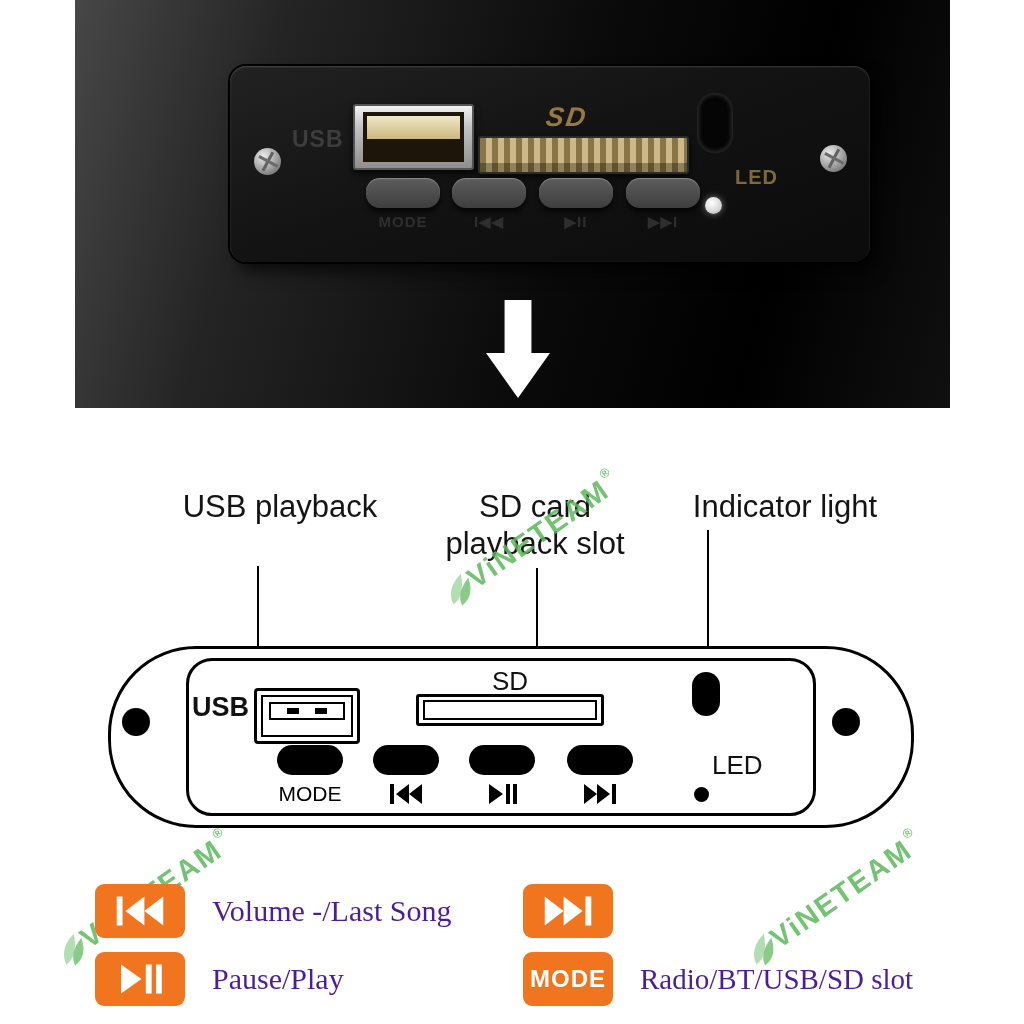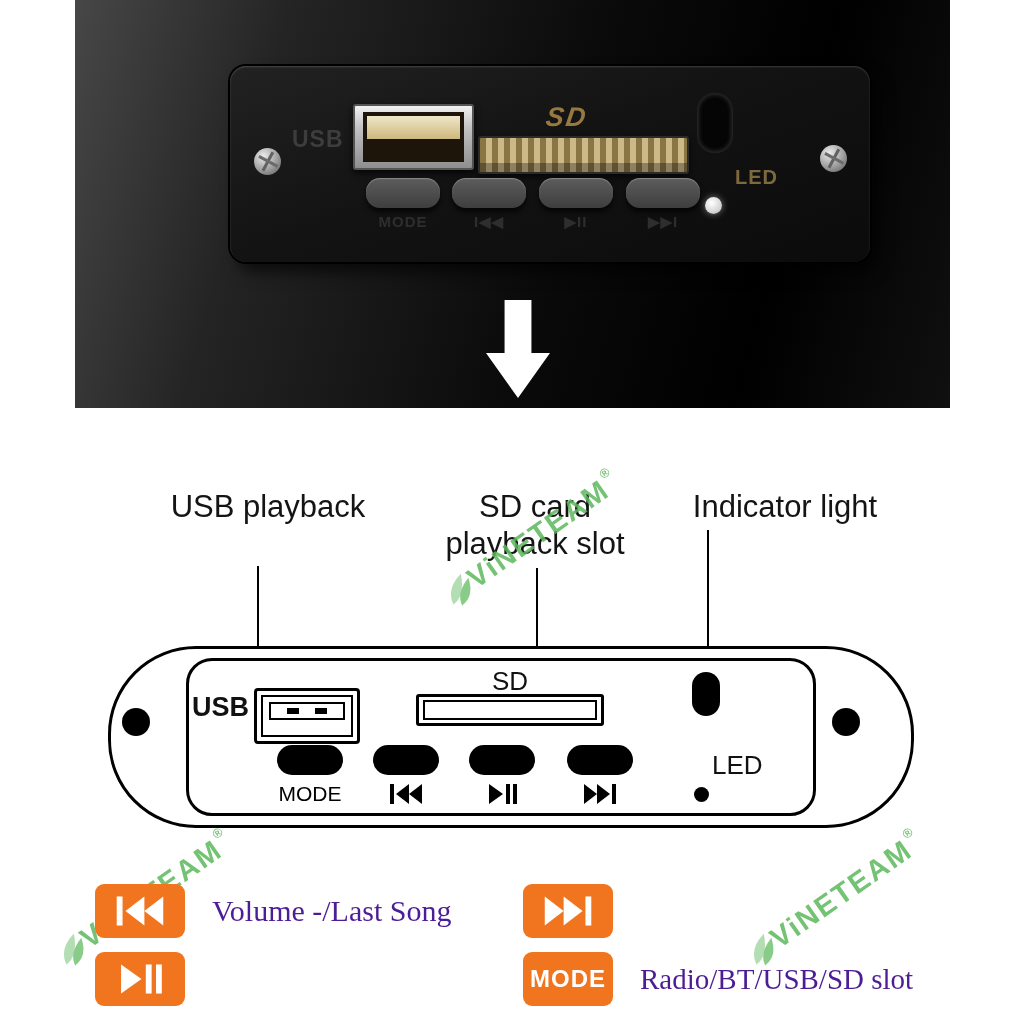--- a/index.html
+++ b/index.html
@@ -46,21 +46,21 @@
   .pb1{left:136px;} .pb2{left:222px;} .pb3{left:309px;} .pb4{left:396px;}
   .photo-btn-label{position:absolute;top:147px;width:74px;text-align:center;color:#2e2e2e;
          font-size:15px;font-weight:bold;letter-spacing:1px;}
 
   .down-arrow{position:absolute;left:411px;top:300px;width:64px;height:98px;background:#fff;
          clip-path:polygon(29% 0,71% 0,71% 54%,100% 54%,50% 100%,0 54%,29% 54%);}
 
   
   .callout{position:absolute;font-size:31px;line-height:1.2;text-align:center;color:#141414;}
   .callout span{display:block;}
-  .co-usb{left:148px;top:488px;width:240px;}
+  .co-usb{left:160px;top:488px;width:240px;}
   .co-sd{left:415px;top:488px;width:240px;}
   .co-ind{left:655px;top:488px;width:260px;}
   .cline{position:absolute;width:2px;background:#000;}
   .cl-usb{left:257px;top:566px;height:124px;}
   .cl-sd{left:536px;top:568px;height:126px;}
   .cl-ind{left:707px;top:530px;height:144px;}
 
   
   .d-outer{position:absolute;left:108px;top:646px;width:800px;height:176px;border:3px solid #000;border-radius:88px;background:#fff;}
   .d-inner{position:absolute;left:186px;top:658px;width:624px;height:152px;border:3px solid #000;border-radius:26px;}
@@ -220,20 +220,21 @@
     </svg>
   </div>
 
   <div class="legend-icon li3" style="background: rgb(241, 117, 30);">
     <svg width="48" height="32" viewBox="0 0 30 22" fill="#fff">
       <polygon points="2,1 2,21 16,11"></polygon>
       <rect x="19" y="1" width="4" height="20"></rect>
       <rect x="26" y="1" width="4" height="20"></rect>
     </svg>
   </div>
+  <div class="legend-text lt3">Pause/Play</div>
 
   <div class="legend-icon li4" style="background: rgb(241, 117, 30);">MODE</div>
   <div class="legend-text lt4">Radio/BT/USB/SD slot</div>
 
   <div class="wm wm1" style="color: rgb(92, 184, 92);">
     <svg width="38" height="38" viewBox="0 0 40 40">
       <path d="M5 30 Q8 12 30 8 Q20 30 5 30Z" fill="currentColor" opacity=".55"></path>
       <path d="M12 36 Q14 22 34 16 Q28 36 12 36Z" fill="currentColor" opacity=".85"></path>
     </svg>
     <span>ViNETEAM</span>

